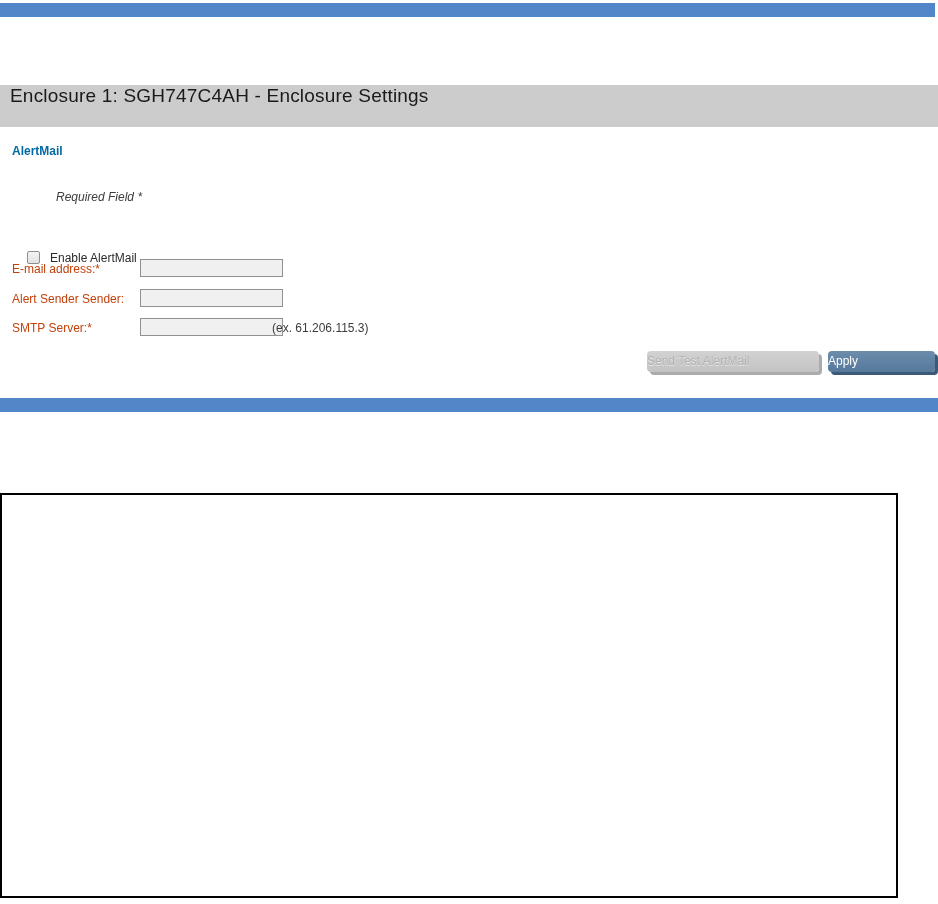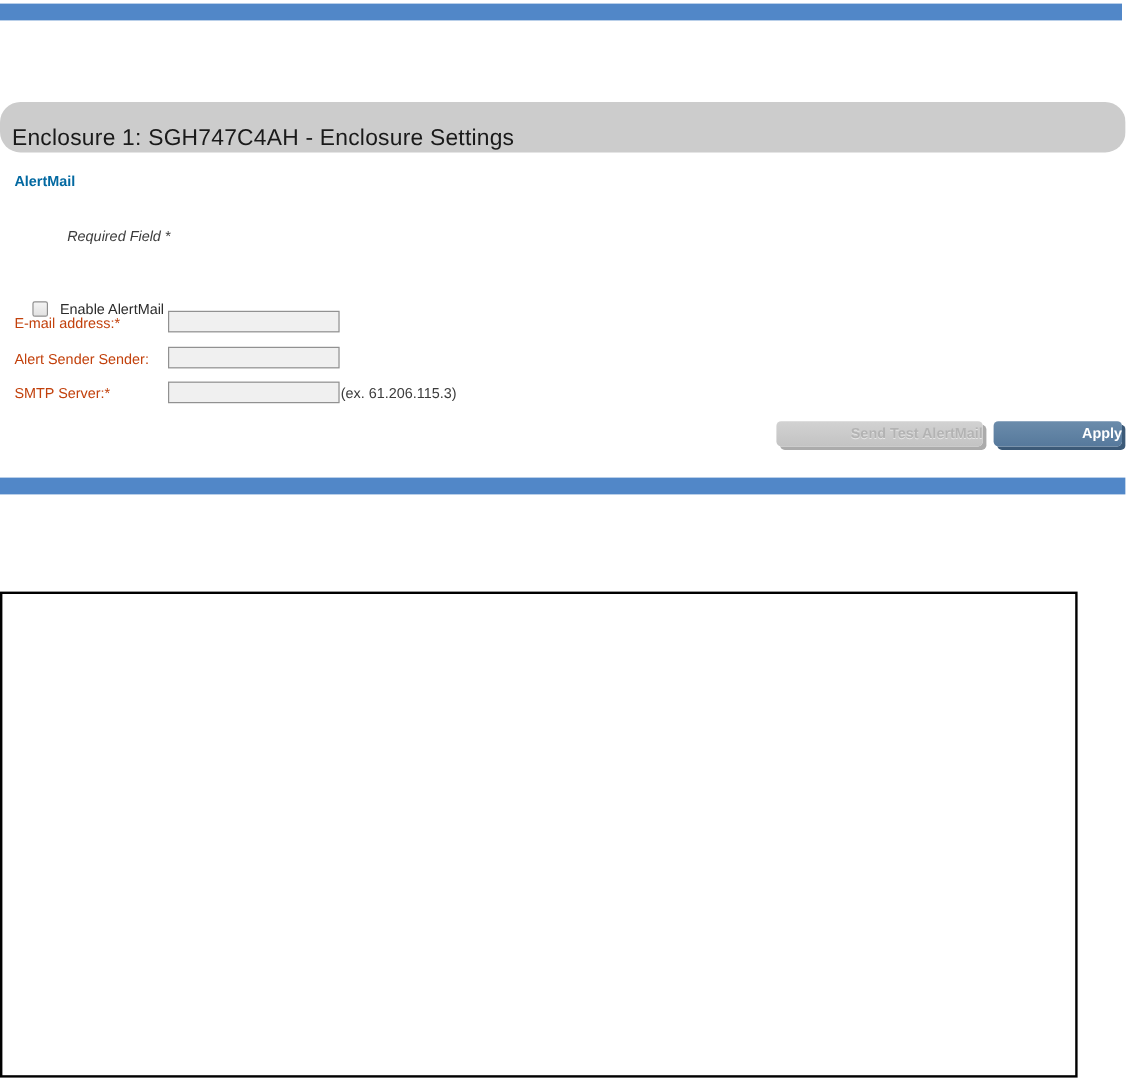--- a/index.html
+++ b/index.html
@@ -12,21 +12,21 @@
   }
   .abs { position: absolute; }
 
   .top-bar {
     left: 0; top: 3px; width: 935px; height: 14px;
     background: #5187c8;
   }
   .header-bar {
     left: 0; top: 85px; width: 938px; height: 42px;
     background: #cccccc;
-    display: flex; align-items: flex-end; border-radius: 17px;
+    display: flex; align-items: flex-start;
   }
   .header-bar .title {
     font-size: 19px; color: #1a1a1a; padding-left: 10px;
     font-weight: 400; letter-spacing: 0.2px;
   }
 
   .section-title {
     left: 12px; top: 144px;
     font-size: 12px; font-weight: bold; color: #0369a1;
   }
@@ -56,33 +56,33 @@
   }
   .form-input {
     position: absolute; left: 140px; top: 0;
     width: 143px; height: 18px;
     border: 1px solid #919191;
     background: #f0f0f0;
     font-size: 12px; color: #222;
     padding: 0 3px;
   }
   .form-hint {
-    position: absolute; left: 284px; top: 3px;
+    position: absolute; left: 272px; top: 3px;
     font-size: 12px; color: #3c3c3c; white-space: nowrap;
   }
   .row-email  { top: 259px; }
   .row-domain { top: 289px; }
   .row-smtp   { top: 318px; }
 
   .btn {
     position: absolute; top: 351px; height: 21px;
     border: none; border-radius: 4px;
     font-family: "Liberation Sans", sans-serif;
-    font-size: 12px; font-weight: bold;
-    text-align: right; line-height: 21px;
+    font-size: 12px; font-weight: normal;
+    text-align: left; line-height: 21px;
     cursor: pointer;
   }
   .btn-send {
     left: 647px; width: 172px;
     background: linear-gradient(180deg, #d2d2d2, #c3c3c3);
     color: #b3b3b3;
     text-shadow: 0 1px 0 #e6e6e6;
     box-shadow: 3px 3px 0 #ababab;
     cursor: default;
   }

